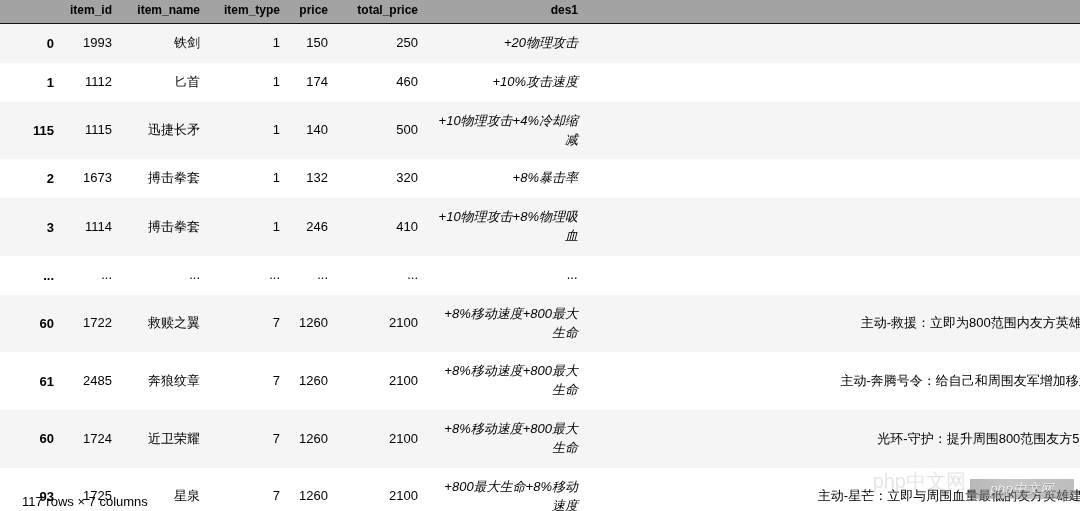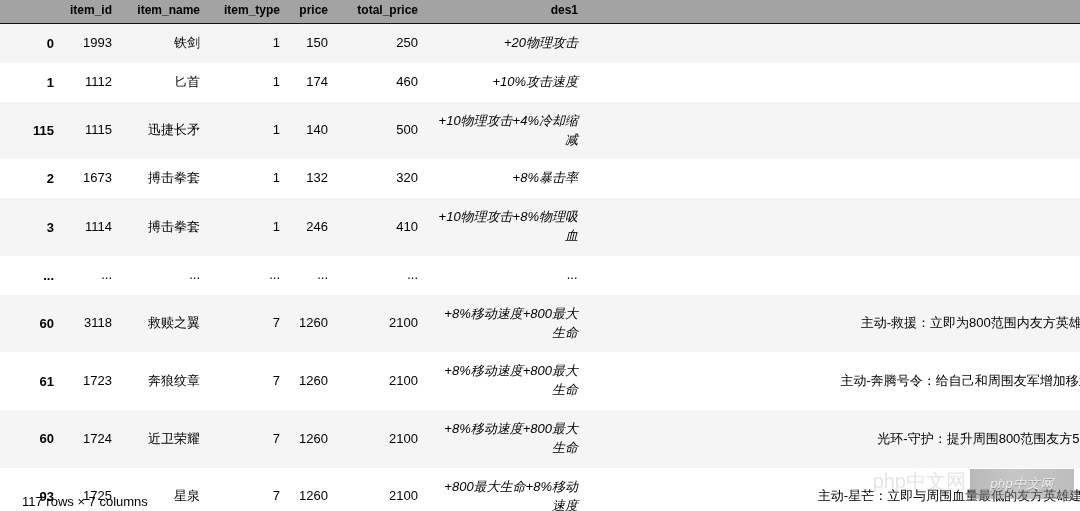--- a/index.html
+++ b/index.html
@@ -96,21 +96,21 @@
     white-space: nowrap;
     text-align: right;
   }
 
   
   #watermark {
     position: absolute;
     right: 6px;
     bottom: 12px;
     width: 104px;
-    height: 30px;
+    height: 20px;
     pointer-events: none;
     opacity: 0.9;
   }
   #watermark .wm-bg {
     position: absolute;
     inset: 0;
     background: linear-gradient(90deg, #6f6f6f 0%, #8a8a8a 40%, #7a7a7a 100%);
     opacity: 0.55;
   }
   #watermark .wm-txt {
@@ -219,31 +219,31 @@
           <td>...</td>
           <td>...</td>
           <td>...</td>
           <td>...</td>
           <td>...</td>
           <td class="cell-des1">...</td>
           <td class="cell-des2">...</td>
         </tr>
         <tr>
           <th>60</th>
-          <td>3118</td>
+          <td>1722</td>
           <td>救赎之翼</td>
           <td>7</td>
           <td>1260</td>
           <td>2100</td>
           <td class="cell-des1">+8%移动速度+800最大生命</td>
           <td class="cell-des2">主动-救援：立即为800范围内友方英雄提供一个吸收680~1800伤害的护盾，持续3秒，冷却...</td>
         </tr>
         <tr>
           <th>61</th>
-          <td>1723</td>
+          <td>2485</td>
           <td>奔狼纹章</td>
           <td>7</td>
           <td>1260</td>
           <td>2100</td>
           <td class="cell-des1">+8%移动速度+800最大生命</td>
           <td class="cell-des2">主动-奔腾号令：给自己和周围友军增加移速，3秒内会递增50%+260%移速，一共持续5秒，受...</td>
         </tr>
         <tr>
           <th>60</th>
           <td>1724</td>

